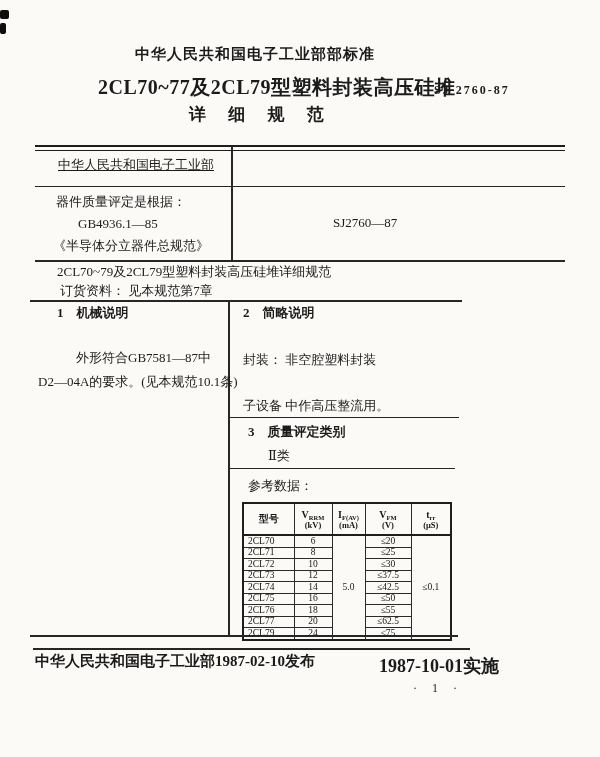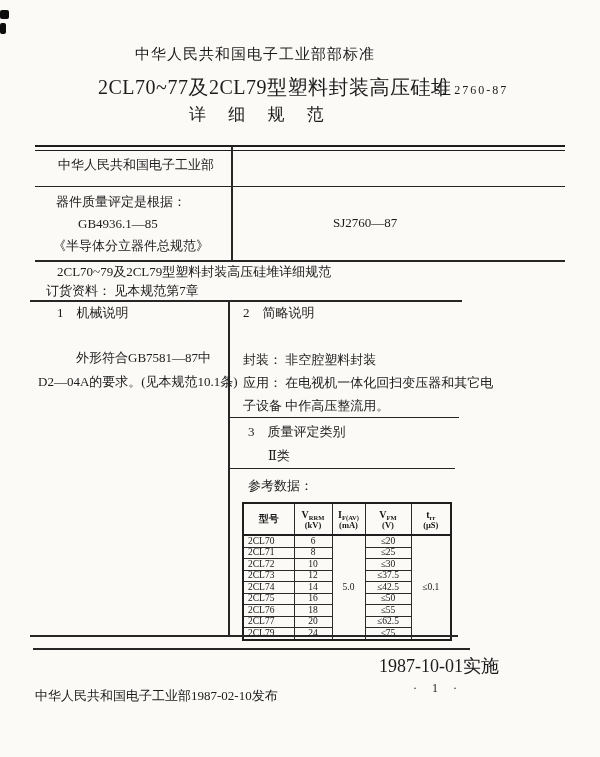--- a/index.html
+++ b/index.html
@@ -3,21 +3,21 @@
 <meta charset="utf-8">
 <style>
   html,body{margin:0;padding:0;background:#e9e7e2;}
   .page{
     position:relative;width:600px;height:757px;margin:0 auto;
     background:#fbfaf7;overflow:hidden;
     font-family:"Liberation Serif","DejaVu Serif",serif;
     color:#1b1b1b;
   }
   .t{position:absolute;white-space:nowrap;color:#1b1b1b;line-height:1.15;}
-  .bold{font-weight:normal;}
+  .bold{font-weight:bold;}
   .hline{position:absolute;background:#262626;height:1.5px;}
   .vline{position:absolute;background:#262626;width:1.5px;}
   .dline{position:absolute;border-top:2.5px solid #1e1e1e;border-bottom:1.5px solid #1e1e1e;height:3px;}
   .mark{position:absolute;background:#0d0d0d;}
   
   .std-line{left:135px;top:46px;font-size:15px;letter-spacing:1px;}
   .title{left:98px;top:76px;font-size:20px;letter-spacing:0.5px;}
   .docnum{left:434px;top:84px;font-size:12px;letter-spacing:2px;}
   .subtitle{left:189px;top:105px;font-size:17px;letter-spacing:9px;}
   
@@ -49,41 +49,40 @@
   <div class="mark" style="left:0;top:10px;width:9px;height:9px;border-radius:2px;"></div>
   <div class="mark" style="left:0;top:23px;width:6px;height:11px;border-radius:2px;"></div>
 
   <div class="t bold std-line">中华人民共和国电子工业部部标准</div>
   <div class="t bold title">2CL70~77及2CL79型塑料封装高压硅堆</div>
   <div class="t bold docnum">SJ 2760-87</div>
   <div class="t bold subtitle">详 细 规 范</div>
 
   <div class="dline" style="left:35px;top:145px;width:530px;"></div>
   <div class="vline" style="left:231px;top:146px;height:115px;"></div>
-  <div class="t fs13" style="left:58px;top:158px;">中华人民共和国电子工业部</div>
+  <div class="t fs13" style="left:58px;top:158px;text-decoration:underline;">中华人民共和国电子工业部</div>
   <div class="hline" style="left:35px;top:186px;width:530px;height:1px;"></div>
   <div class="t fs13" style="left:56px;top:195px;">器件质量评定是根据：</div>
   <div class="t fs13" style="left:78px;top:217px;">GB4936.1—85</div>
   <div class="t fs13" style="left:53px;top:239px;text-align:center;">《半导体分立器件总规范》</div>
   <div class="t fs13" style="left:333px;top:216px;">SJ2760—87</div>
   <div class="hline" style="left:35px;top:260px;width:530px;"></div>
 
   <div class="t fs13" style="left:57px;top:265px;">2CL70~79及2CL79型塑料封装高压硅堆详细规范</div>
-  <div class="t fs13" style="left:46px;top:284px;">订货资料： 见本规范第7章</div>
+  <div class="t fs13" style="left:60px;top:284px;">订货资料： 见本规范第7章</div>
   <div class="hline" style="left:30px;top:300px;width:432px;height:2px;"></div>
 
   <div class="vline" style="left:228px;top:301px;height:335px;"></div>
 
   <div class="t fs13 bold" style="left:57px;top:306px;">1　机械说明</div>
   <div class="t fs13" style="left:76px;top:351px;">外形符合GB7581—87中</div>
   <div class="t fs13" style="left:38px;top:375px;">D2—04A的要求。(见本规范10.1条)</div>
 
   <div class="t fs13 bold" style="left:243px;top:306px;">2　简略说明</div>
   <div class="t fs13" style="left:243px;top:353px;">封装： 非空腔塑料封装</div>
-  <div class="t fs13" style="left:243px;top:376px;">应用： 在电视机一体化回扫变压器和其它电</div>
   <div class="t fs13" style="left:243px;top:399px;">子设备 中作高压整流用。</div>
   <div class="hline" style="left:228px;top:417px;width:231px;height:1px;"></div>
 
   <div class="t fs13 bold" style="left:248px;top:425px;">3　质量评定类别</div>
   <div class="t fs13" style="left:268px;top:449px;">Ⅱ类</div>
   <div class="hline" style="left:228px;top:468px;width:227px;height:1px;"></div>
 
   <div class="t fs13" style="left:248px;top:479px;">参考数据：</div>
 
   <table class="ref-table">
@@ -148,17 +147,17 @@
       <td class="model">2CL79</td>
       <td>24</td>
       <td>≤75</td>
     </tr>
   </tbody>
     </table>
 
   <div class="hline" style="left:30px;top:635px;width:428px;"></div>
   <div class="hline" style="left:33px;top:648px;width:437px;height:2px;"></div>
 
-  <div class="t bold" style="left:35px;top:689px;font-size:13px;">中华人民共和国电子工业部1987-02-10发布</div>
+  <div class="t bold" style="left:35px;top:653px;font-size:15px;">中华人民共和国电子工业部1987-02-10发布</div>
   <div class="t bold" style="left:379px;top:656px;font-size:18px;">1987-10-01实施</div>
   <div class="t" style="left:413px;top:682px;font-size:12px;letter-spacing:6px;">· 1 ·</div>
 
 </div>
 
 </body></html>

